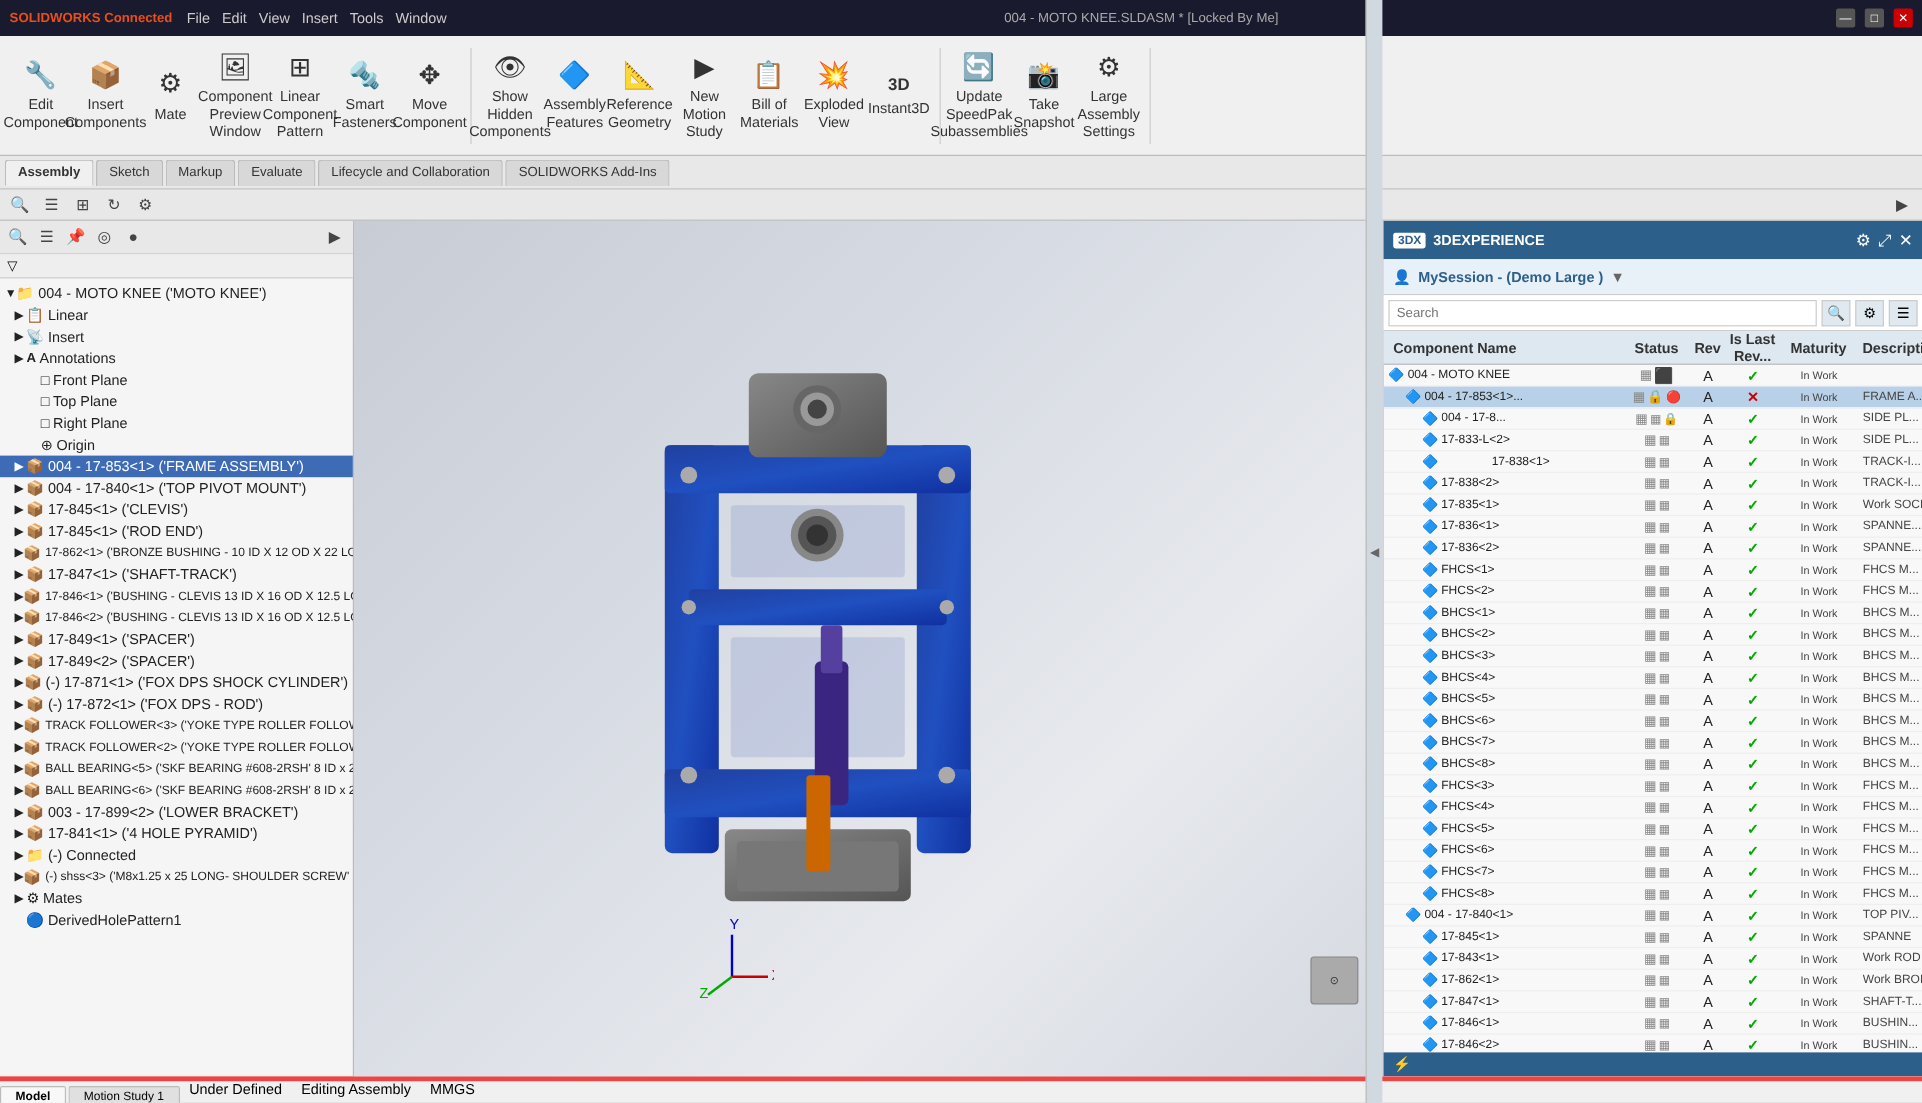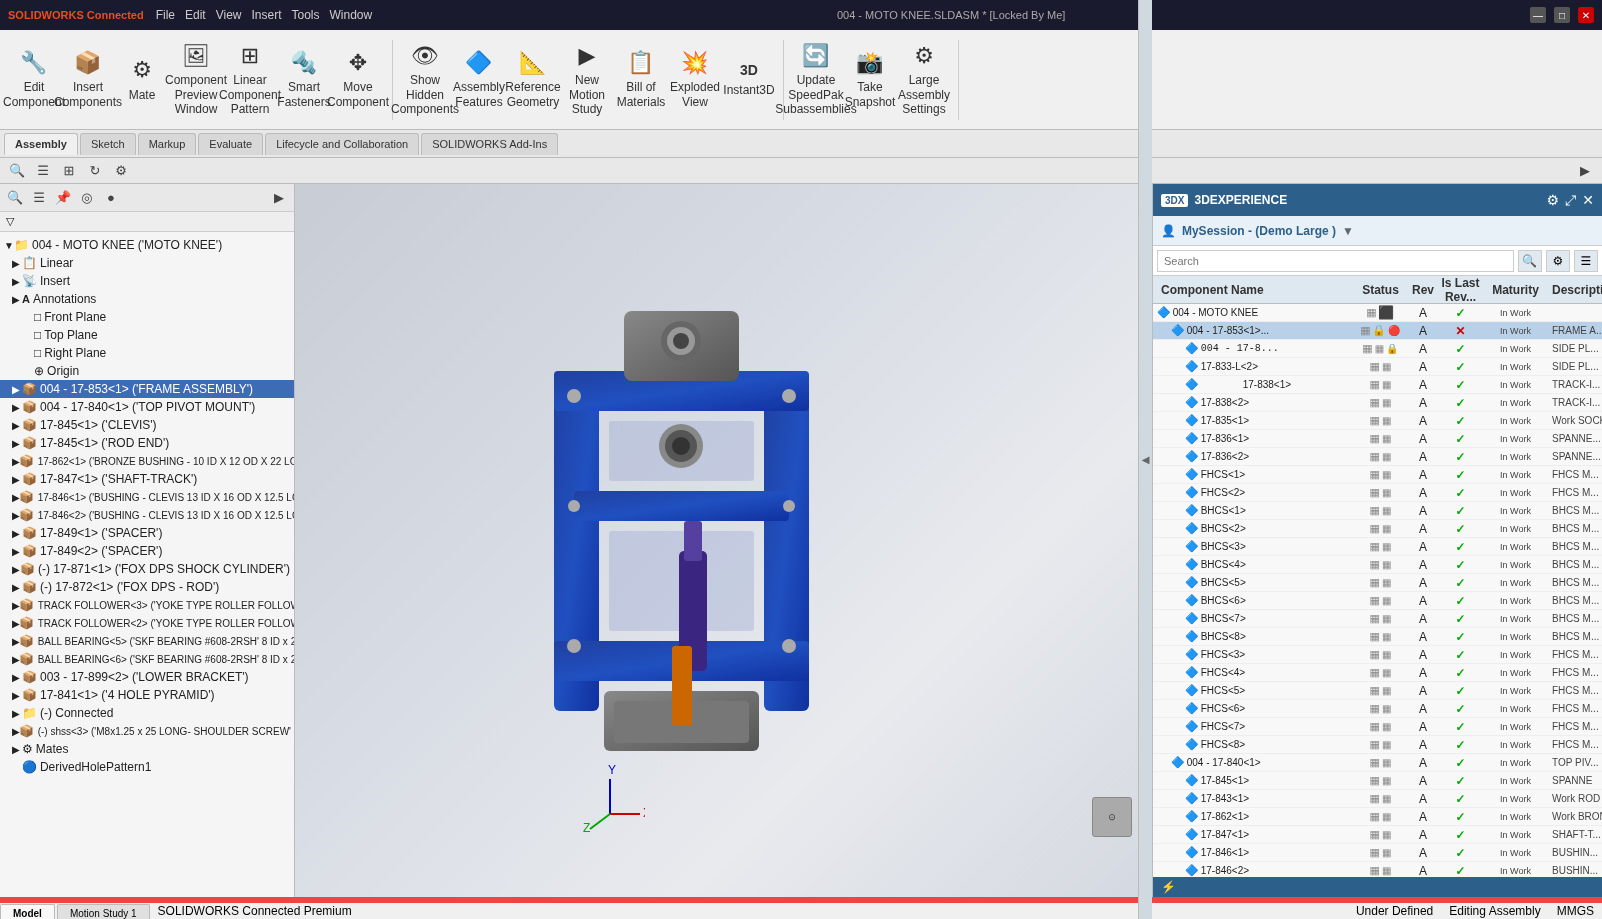--- a/index.html
+++ b/index.html
@@ -737,21 +737,21 @@
             <span style="color:#cc0000;font-size:10px;">🔴</span>
     </div>
     <div class="td-rev">A</div>
     <div class="td-last" style="text-align:center;"><span style="color:#cc0000;font-weight:bold;">✕</span></div>
     <div class="td-maturity" style="font-size:9px;color:#444;">In Work</div>
     <div class="td-desc">FRAME A...</div>
   </div>
         <div class="table-row">
     <div class="td-name" style="padding-left:32px;">
       <span style="font-size:11px;color:#3355aa;">🔷</span>
-      <span style="font-size:10px;overflow:hidden;white-space:nowrap;font-family:Liberation Mono, monospace;">004 - 17-8...</span>
+      <span style="font-size:10px;overflow:hidden;white-space:nowrap;">004 - 17-8...</span>
     </div>
     <div class="td-status">
       <span style="font-size:11px;color:#888;">▦</span>
       <span style="color:#888;font-size:10px;">▦</span>
             <span style="color:#cc0000;font-size:10px;">🔒</span>
     </div>
     <div class="td-rev">A</div>
     <div class="td-last" style="text-align:center;"><span style="color:#00aa00;font-weight:bold;">✓</span></div>
     <div class="td-maturity" style="font-size:9px;color:#444;">In Work</div>
     <div class="td-desc">SIDE PL...</div>
@@ -1165,26 +1165,23 @@
       </div>
 
     <div class="status-bar">
       <span>⚡</span>
       <span></span>
       <span></span>
     </div>
   </div>
 </div>
 
-<div style="display:flex;height:22px;background:#f0f0f0;border-top:6px solid #ef4444;align-items:center;">
+<div style="display:flex;height:22px;background:#f0f0f0;border-top:4px solid #ef4444;align-items:flex-start;">
   <div class="bottom-tabs">
     <div class="bottom-tab active">Model</div>
     <div class="bottom-tab">Motion Study 1</div>
-  </div>
-  <div style="flex:1;display:flex;align-items:center;padding:0 8px;">
-    <span>SOLIDWORKS Connected Premium</span>
   </div>
   <div style="display:flex;gap:16px;padding:0 8px;font-size:10px;">
     <span>Under Defined</span>
     <span>Editing Assembly</span>
     <span>MMGS</span>
   </div>
 </div>
 
 </body></html>

